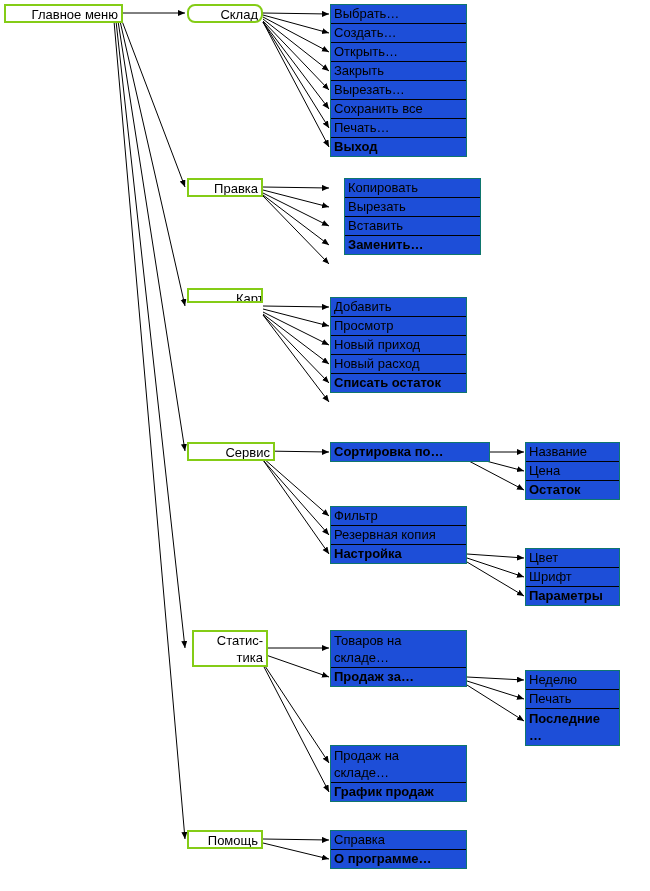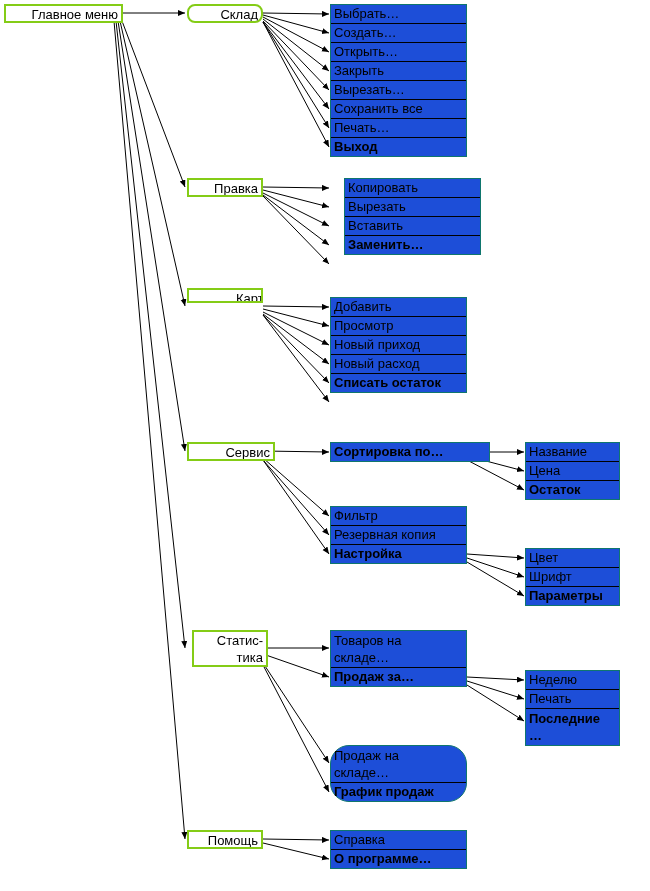--- a/index.html
+++ b/index.html
@@ -147,21 +147,21 @@
     <div class="row">Продаж за…</div>
   </div>
 
   <div class="grp" style="left:525px;top:670px;width:95px;">
     <div class="row">Неделю</div>
     <div class="row">Печать</div>
     <div class="row tall">Последние
 …</div>
   </div>
 
-  <div class="grp" style="left:330px;top:745px;width:137px;border-radius:19px;">
+  <div class="grp" style="left:330px;top:745px;width:137px;">
     <div class="row tall">Продаж на
 складе…</div>
     <div class="row">График продаж</div>
   </div>
 
   <div class="grp" style="left:330px;top:830px;width:137px;">
     <div class="row">Справка</div>
     <div class="row">О программе…</div>
   </div>
 

